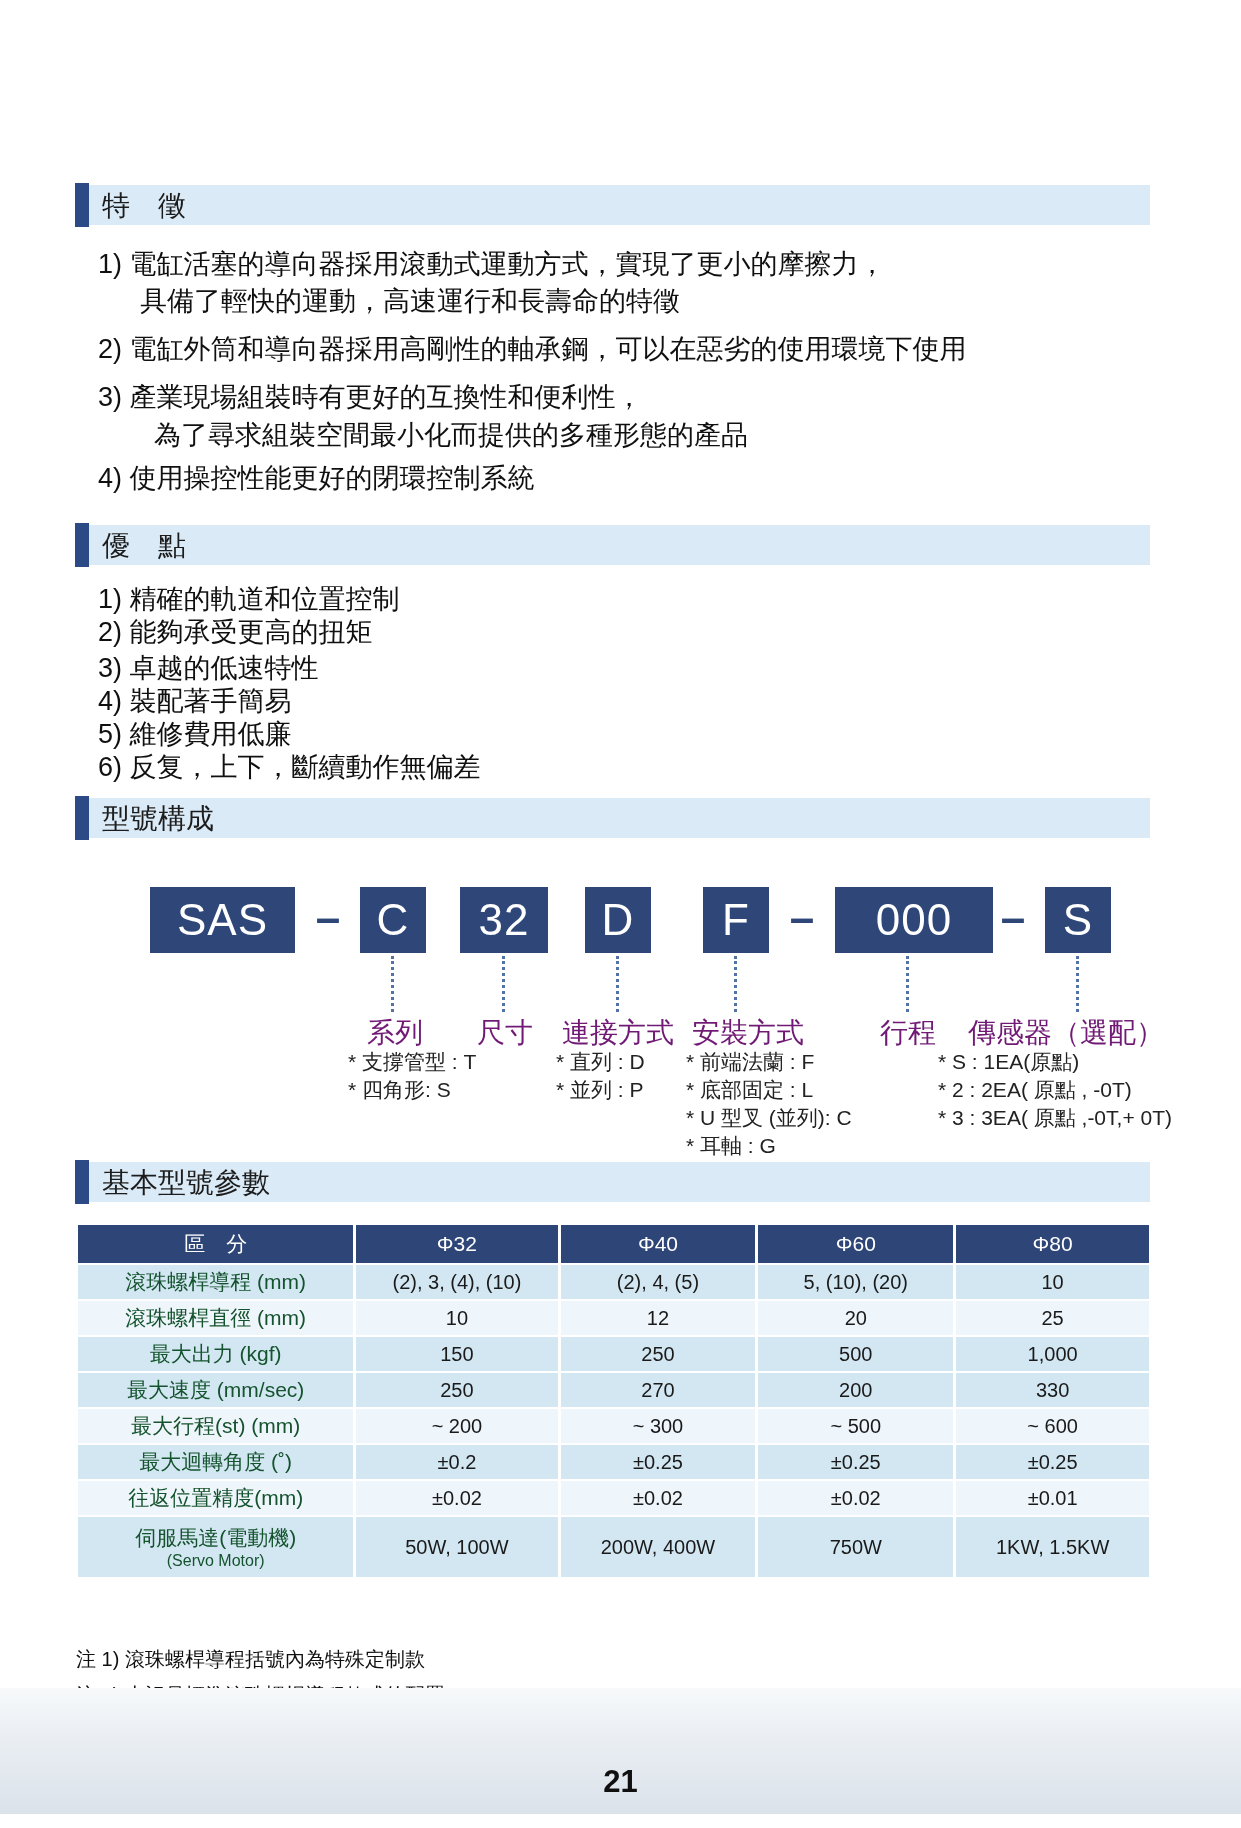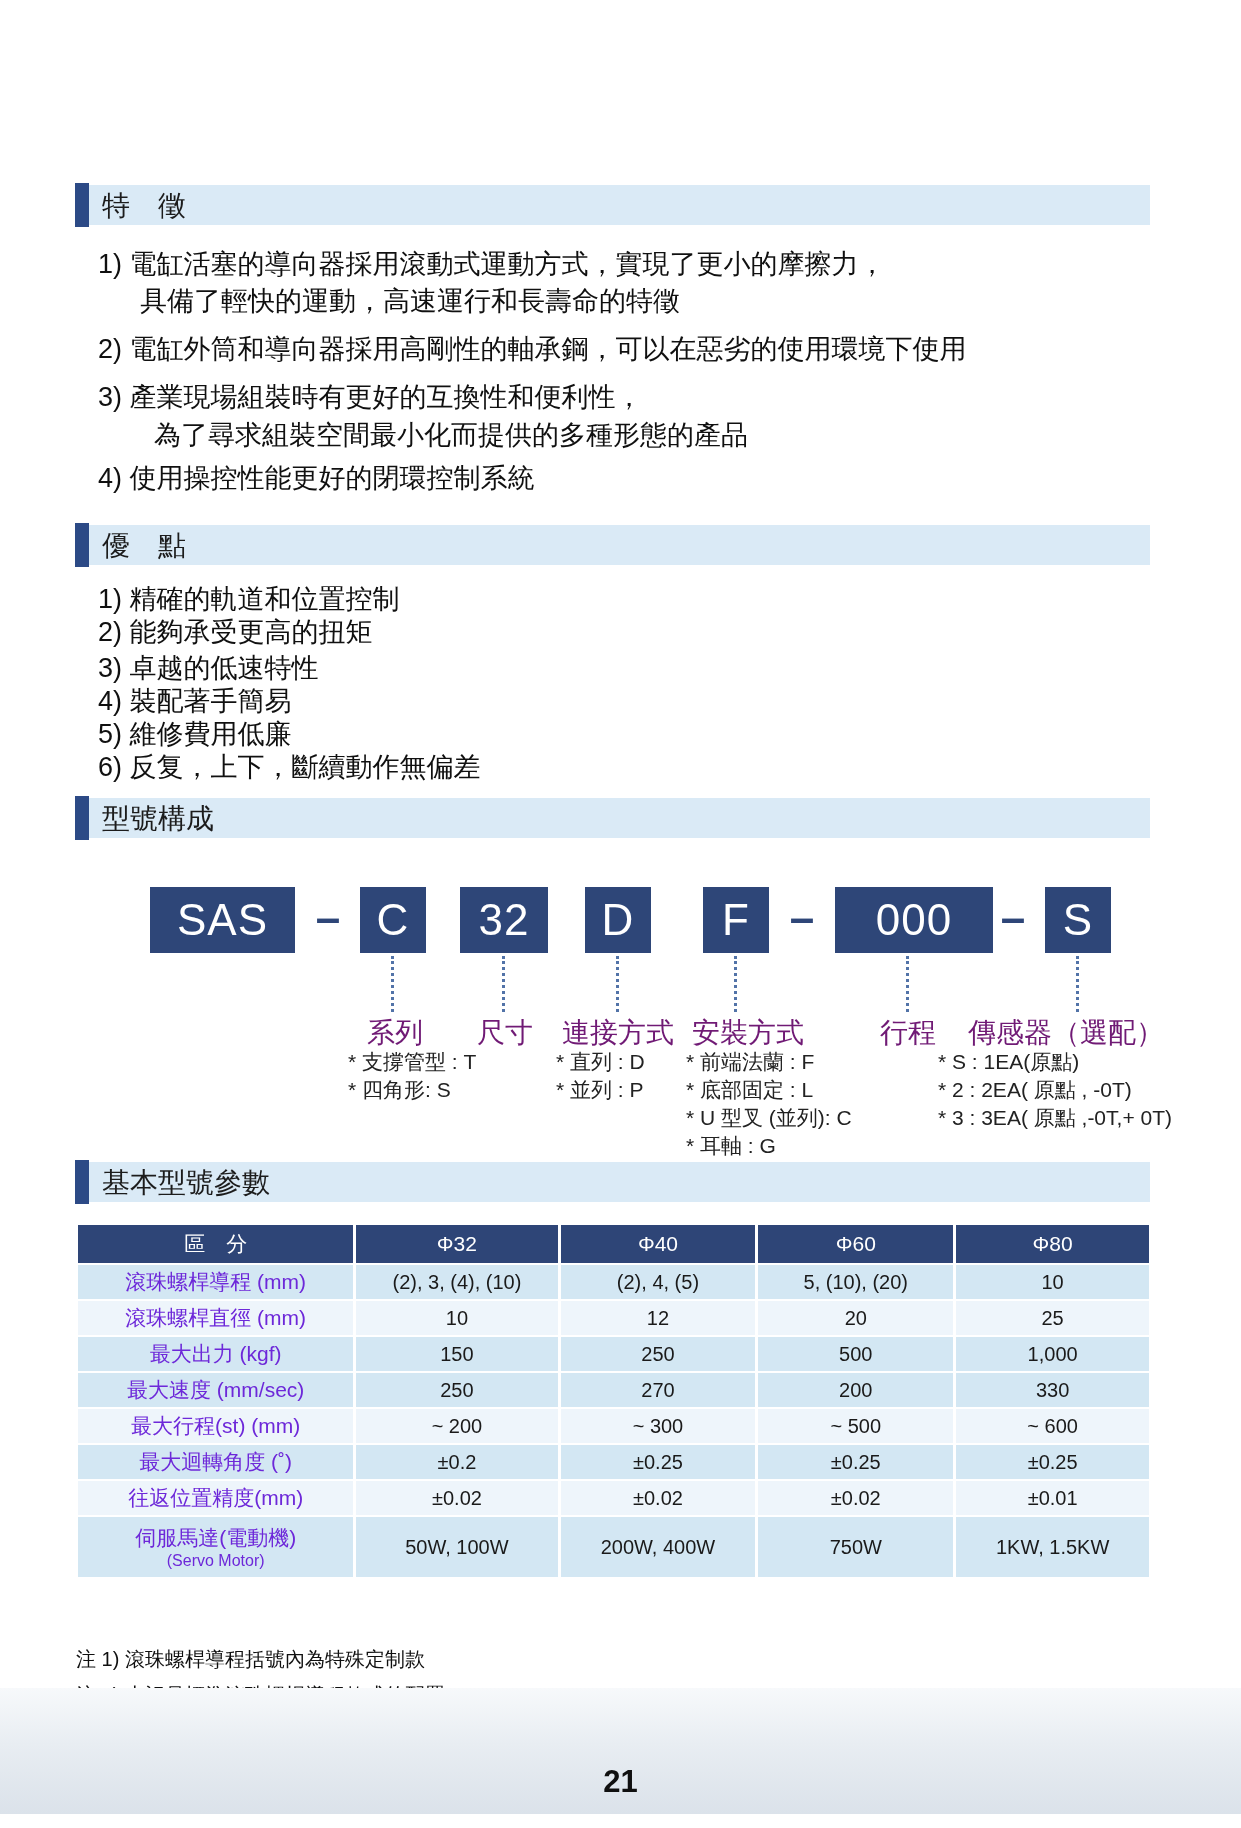--- a/index.html
+++ b/index.html
@@ -54,21 +54,21 @@
     border-collapse:separate; border-spacing:3px 2px; table-layout:fixed;
   }
   table.params th {
     background:#2e4577; color:#ffffff; font-weight:400;
     font-size:21px; height:38px; text-align:center; vertical-align:middle;
   }
   table.params td {
     height:34px; text-align:center; vertical-align:middle;
     font-size:20px; color:#1a1a1a;
   }
-  table.params td.lbl { font-size:21px; color:#6d28d9; }
+  table.params td.lbl { font-size:21px; color:#14532d; }
   tr.dark td { background:#d3e7f3; }
   tr.light td { background:#eef5fb; }
   tr.tall td { height:60px; }
   .lbl2 { display:block; font-size:16px; }
 
   .note { position:absolute; left:76px; font-size:20px; color:#101010; white-space:nowrap; }
 
   .footer {
     position:absolute; left:0; top:1688px; width:1241px; height:126px;
     background:linear-gradient(180deg, #f7f9fb 0%, #e8edf2 45%, #dbe2ea 100%);

